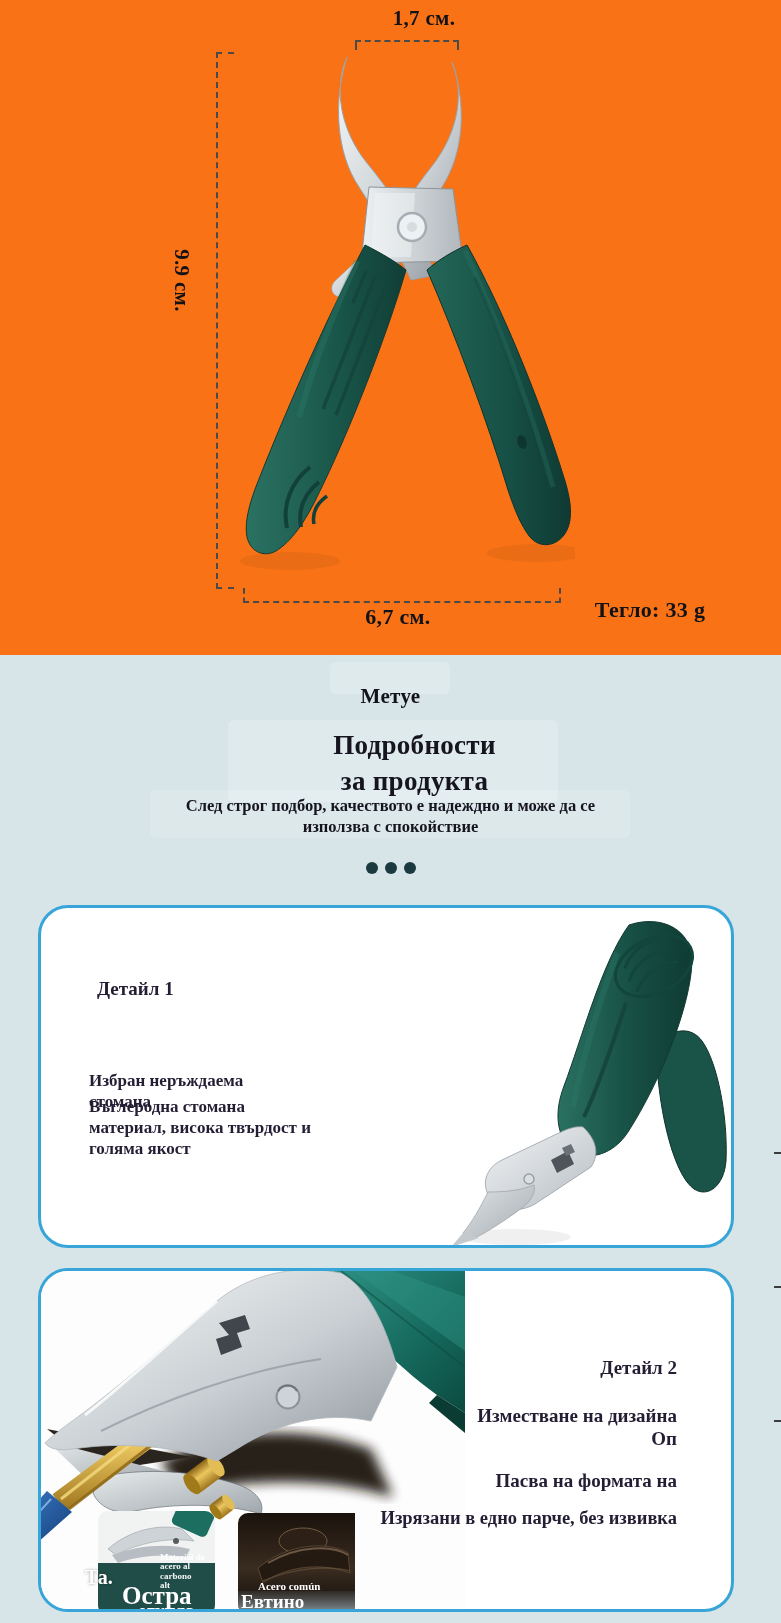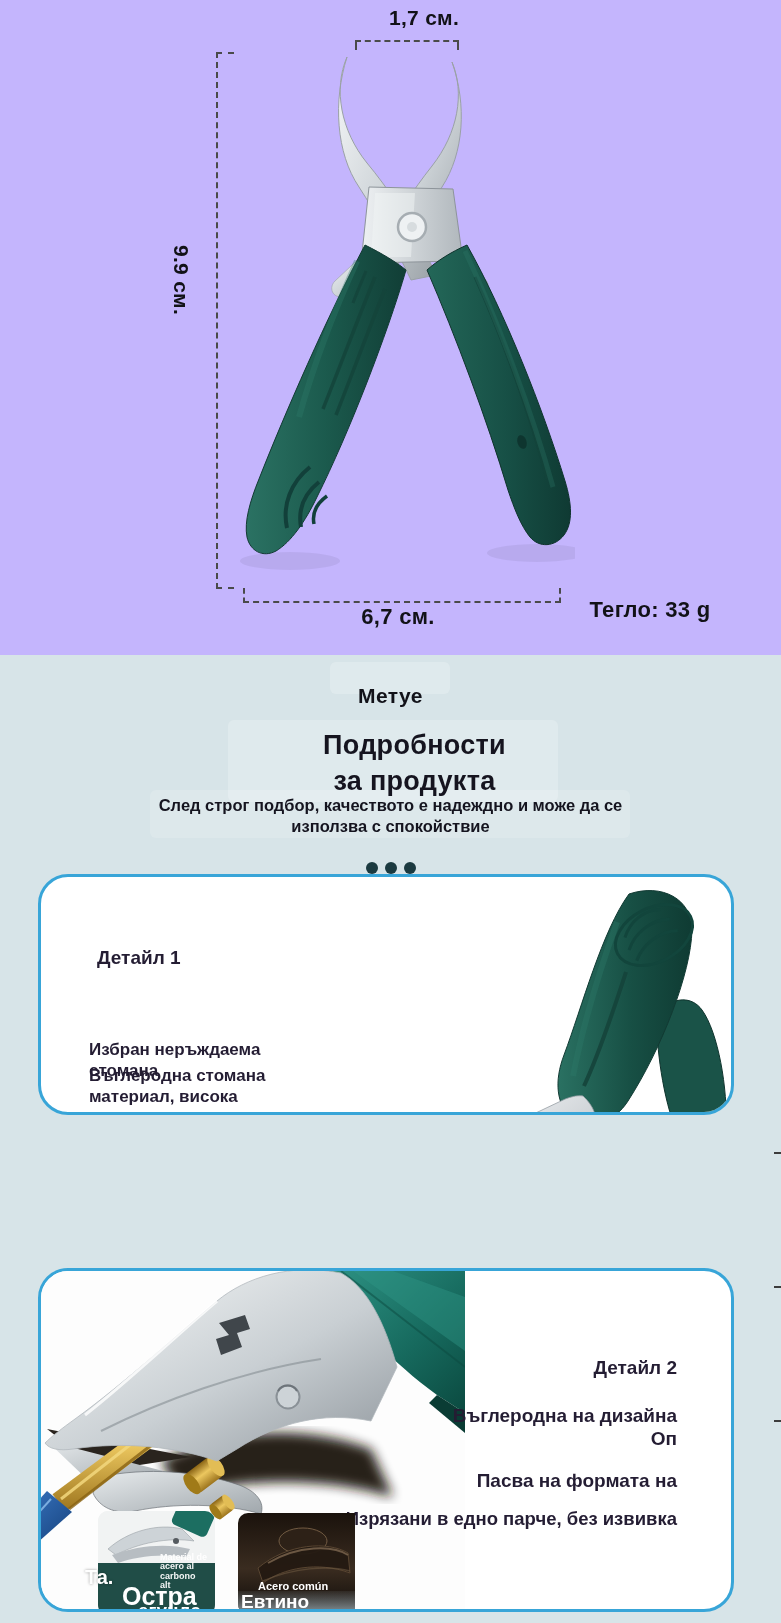--- a/index.html
+++ b/index.html
@@ -1,17 +1,17 @@
 <!DOCTYPE html>
 <html><head>
 <meta charset="utf-8">
 <style>
   html,body{margin:0;padding:0;background:#ffffff;}
-  #page{position:relative;width:781px;height:1623px;overflow:hidden;background:#c4b5fd;
-        font-family:Liberation Sans, sans-serif;}
+  #page{position:relative;width:781px;height:1623px;overflow:hidden;background:#f97316;
+        font-family:Liberation Serif, serif;}
   .abs{position:absolute;}
   .dim-label{font-size:21px;font-weight:bold;color:#121217;text-align:center;letter-spacing:.3px;}
   .dash{border-color:#4a4a4a;}
   .blue-section{position:absolute;left:0;top:655px;width:781px;height:968px;background:#d7e4e8;}
   .ghost{position:absolute;background:#ffffff;border-radius:6px;opacity:.22;}
   .brand{position:absolute;left:0;top:684px;width:781px;text-align:center;
          font-size:21px;font-weight:bold;color:#121219;letter-spacing:.4px;}
   .sec-title{position:absolute;left:0;top:727px;width:781px;text-align:center;
          font-size:27px;line-height:36px;font-weight:bold;color:#15141f;letter-spacing:.3px;padding-left:24px;}
   .sec-sub{position:absolute;left:0;top:795px;width:781px;text-align:center;
@@ -116,21 +116,21 @@
 
   <div class="sec-sub">
     <span>След строг подбор, качеството е надеждно и може да се</span><br>
     <span>използва с спокойствие</span>
   </div>
 
   <div class="dots">
     <span class="dot"></span><span class="dot"></span><span class="dot"></span>
   </div>
 
-  <div class="card" style="top:874px;height:241px;">
+  <div class="card" style="top:905px;height:343px;">
     <div class="card1-title">Детайл 1</div>
     <div class="card1-para" style="top:122px;width:180px;margin-top:40px;">Избран неръждаема стомана</div>
     <div class="card1-para" style="top:188px;width:225px;">Въглеродна стомана материал, висока твърдост и голяма якост</div>
 
     <svg class="abs" style="left:390px;top:3px" width="300" height="335" viewBox="0 0 300 335">
       <defs>
         <linearGradient id="c1g1" x1="0" y1="0" x2="1" y2="0">
           <stop offset="0" stop-color="#2a7162"></stop>
             <stop offset=".55" stop-color="#174f44"></stop>
             <stop offset="1" stop-color="#0f3b33"></stop>
@@ -230,21 +230,21 @@
         <path d="M300,2 C250,-8 205,6 176,30 C140,60 84,112 34,148 C20,158 10,166 4,172 C8,178 18,180 32,178 C84,170 136,176 176,190 L196,178 C236,152 282,140 330,150 L356,96 C344,52 326,16 300,2 Z" fill="url(#c2m3)" stroke="#b3b9be" stroke-width=".8"></path>
         <path d="M176,30 C140,60 90,108 44,144" stroke="#ffffff" stroke-width="3" opacity=".8" fill="none"></path>
         <path d="M60,160 C120,130 200,100 280,88" stroke="#868d93" stroke-width="2" opacity=".6" fill="none"></path>
         <path d="M178,52 L204,44 L209,58 L196,62 L201,76 L180,84 L175,68 L188,64 Z" fill="#40464b"></path>
         <circle cx="247" cy="126" r="11.5" fill="#cdd3d7" stroke="#8a9197" stroke-width="2"></circle>
         <path d="M237,120 A11,11 0 0 1 256,120" stroke="#6d747a" stroke-width="2" fill="none"></path>
       </g>
     </svg>
 
     <div class="card2-line" style="top:86px;font-size:19px;margin-left:38px;">Детайл 2</div>
-    <div class="card2-line" style="top:134px;font-size:19px;">Въглеродна на дизайна</div>
+    <div class="card2-line" style="top:134px;font-size:19px;">Изместване на дизайна</div>
     <div class="card2-line" style="top:157px;font-size:19px;">Оп</div>
     <div class="card2-line" style="top:199px;font-size:19px;">Пасва на формата на</div>
     <div class="card2-line" style="top:237px;font-size:18.5px;">Изрязани в едно парче, без извивка</div>
 
     <div class="thumb" style="left:57px;top:240px;width:117px;height:104px;background:#eef0f0;">
       <svg width="117" height="62" viewBox="0 0 117 62" style="position:absolute;left:0;top:0;">
         <rect x="0" y="0" width="117" height="62" fill="#f1f3f3"></rect>
         <g transform="rotate(24 92 12)">
             <rect x="74" y="-8" width="38" height="28" rx="5" fill="#1c6e61"></rect>
           </g>

